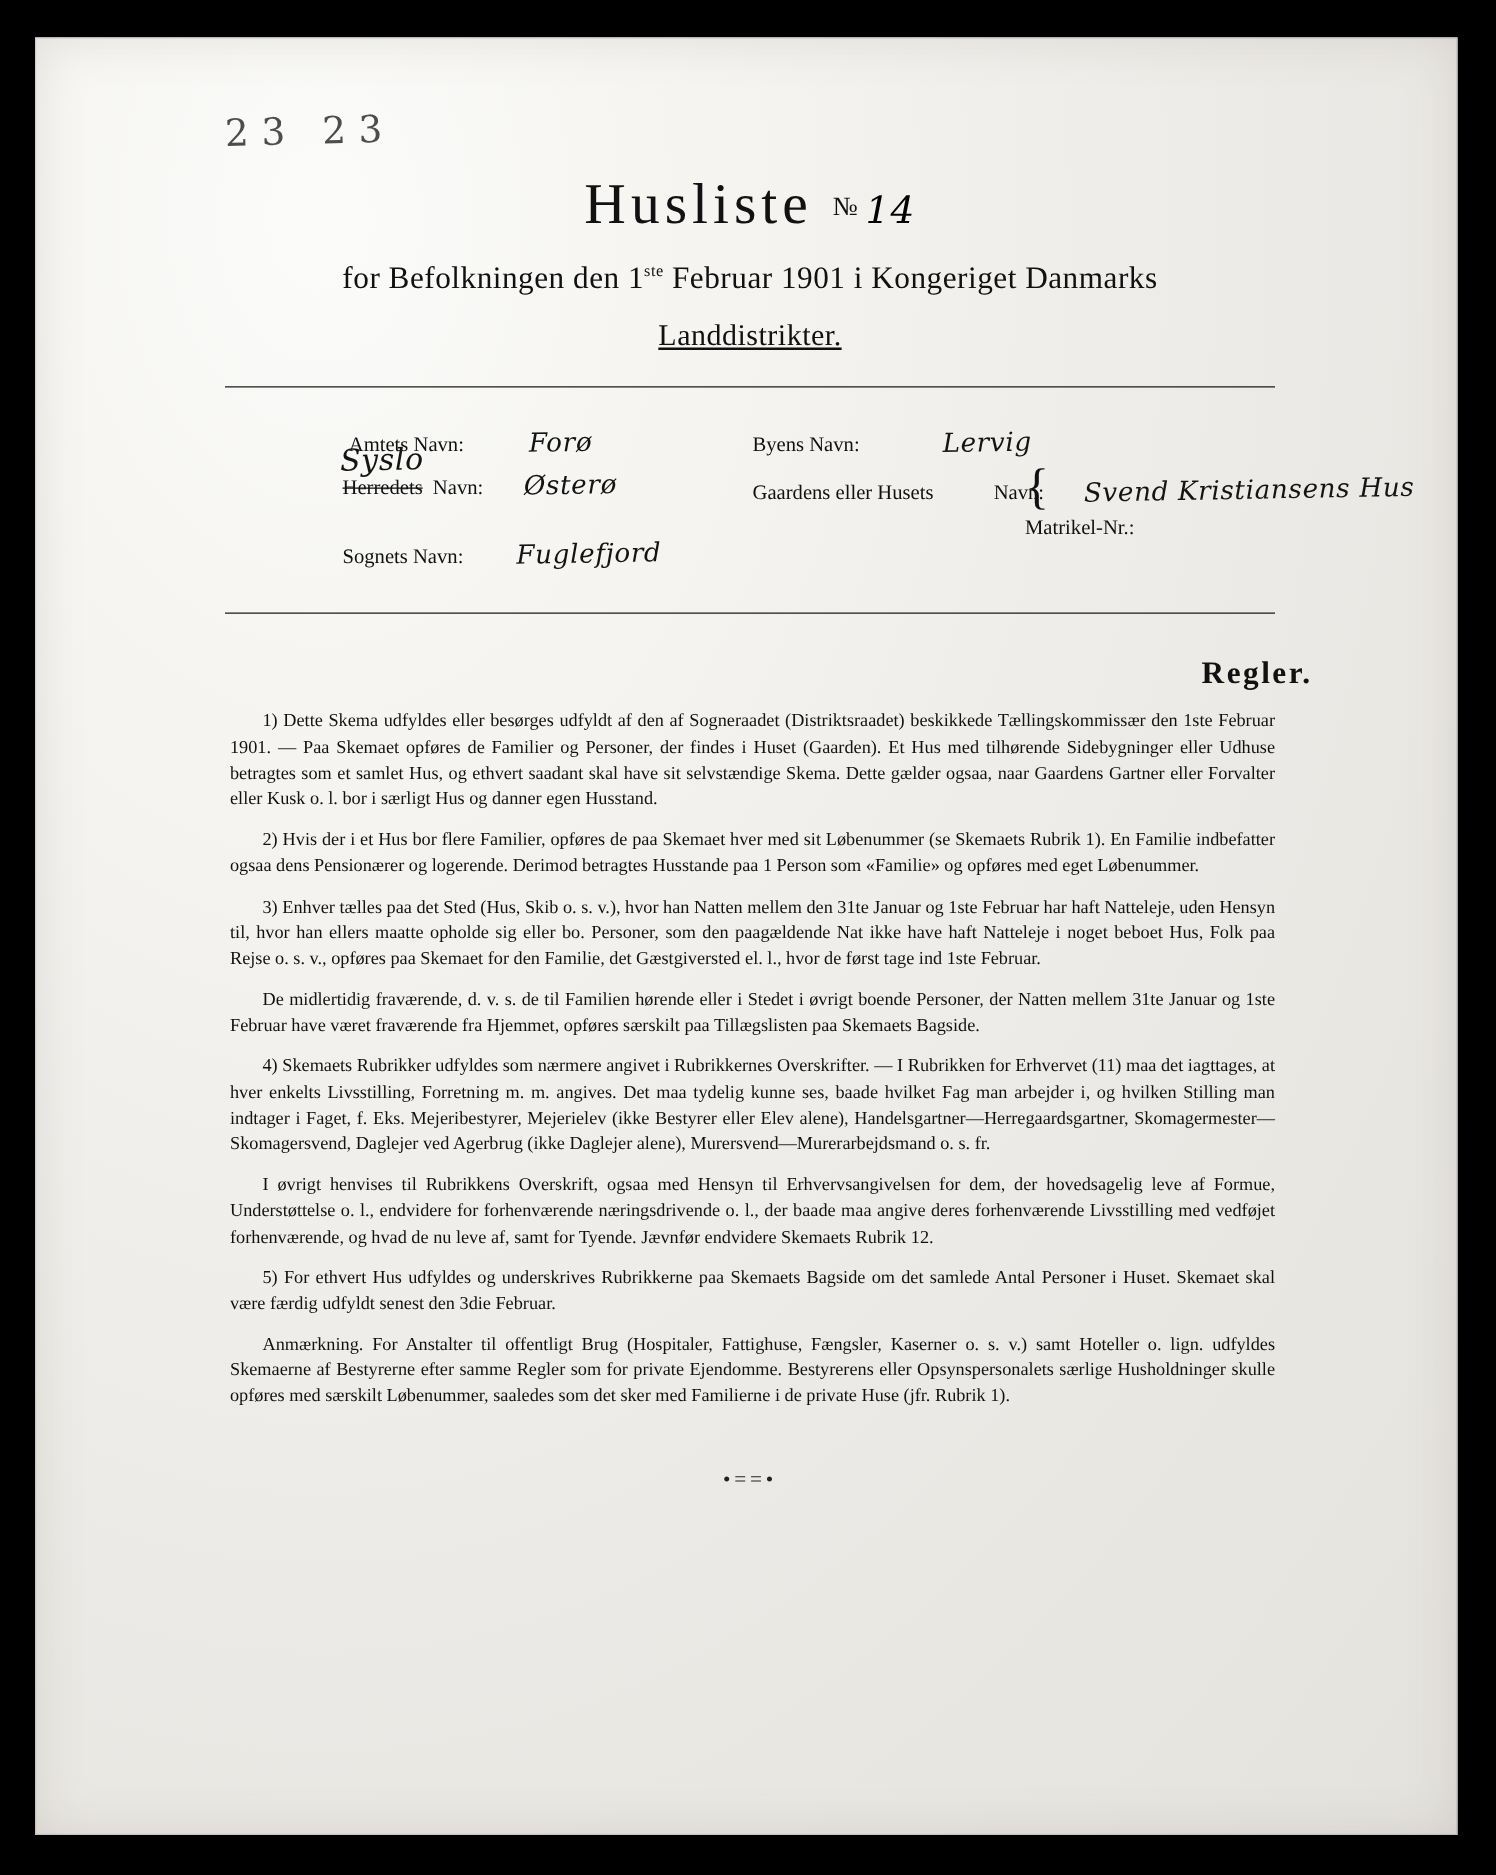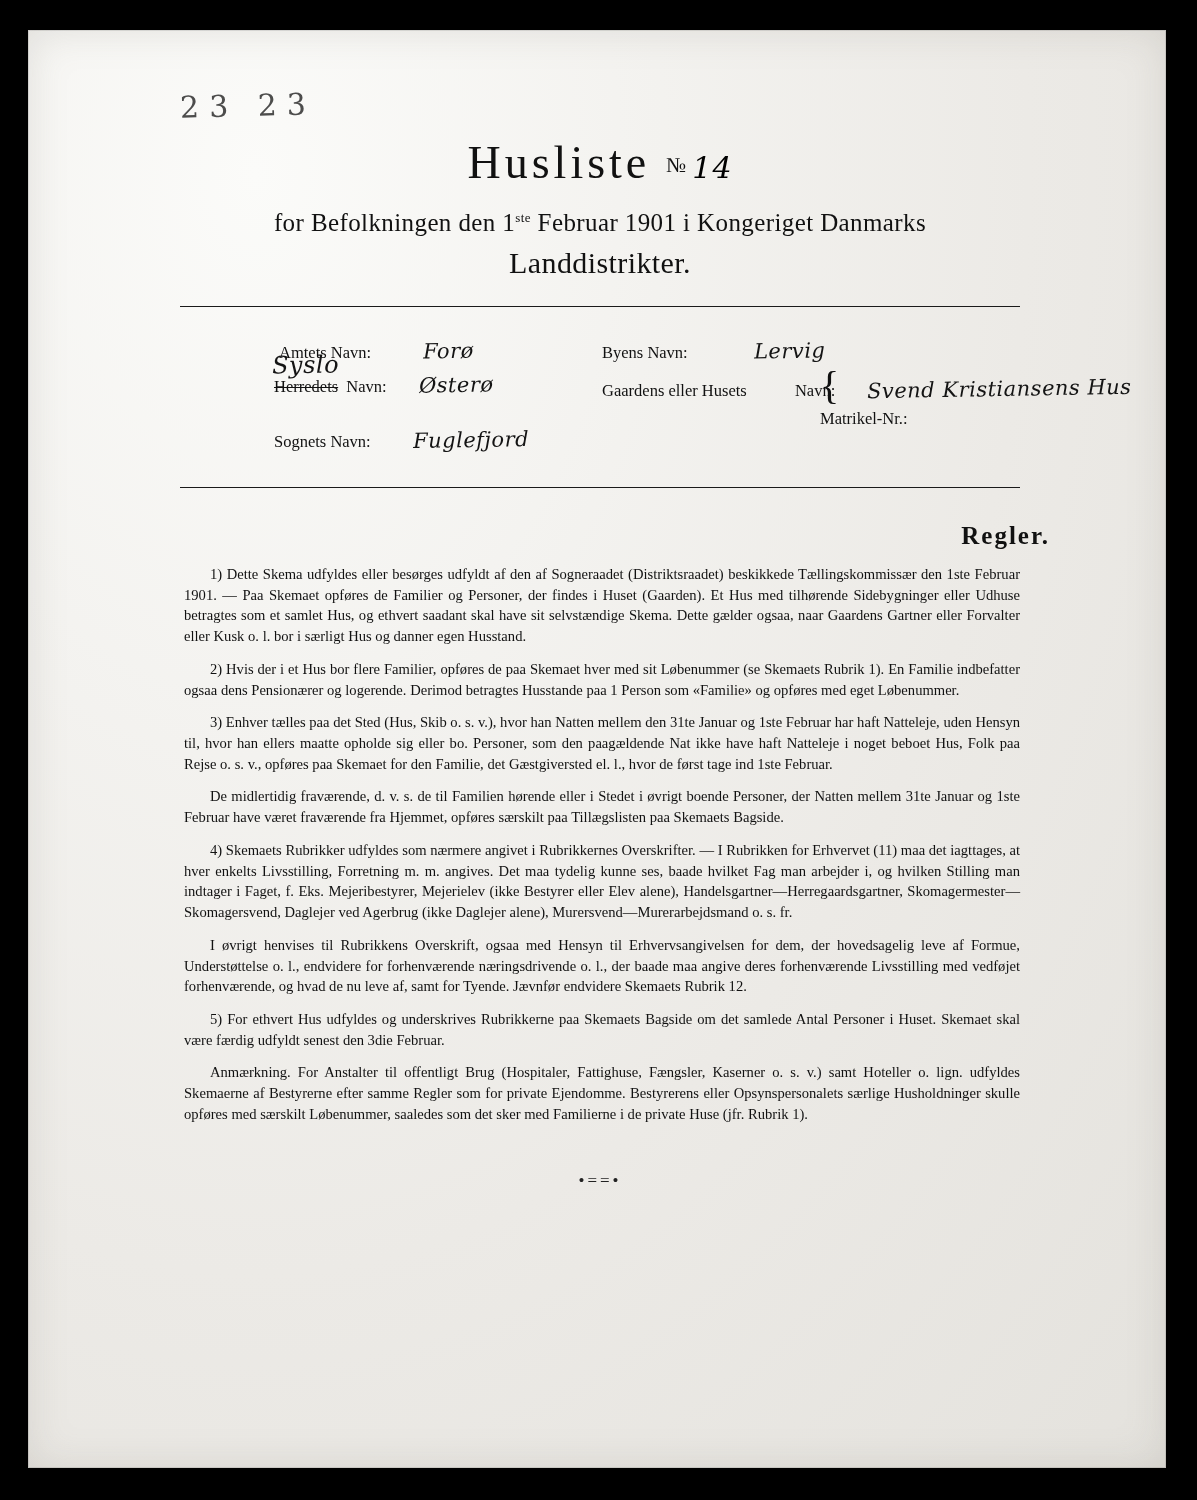--- a/index.html
+++ b/index.html
@@ -99,24 +99,25 @@
   .subtitle {
     text-align: center;
     font-size: 25px;
     margin-top: 20px;
     color: #111;
     letter-spacing: .4px;
   }
   .subtitle sup { font-size: 13px; }
   .subtitle2 {
     text-align: center;
-    font-size: 30px;
-    margin-top: 9px;
+    font-size: 24px;
+    margin-top: 19px;
     color: #111;
     letter-spacing: .4px;
+    text-decoration: underline;
   }
   .rule {
     border-top: 1.4px solid #1a1a1a;
     margin: 26px 30px 0 30px;
   }
   .rule.bottom { margin-top: 22px; }
 
   
   .fields {
     margin: 18px 36px 0 60px;

